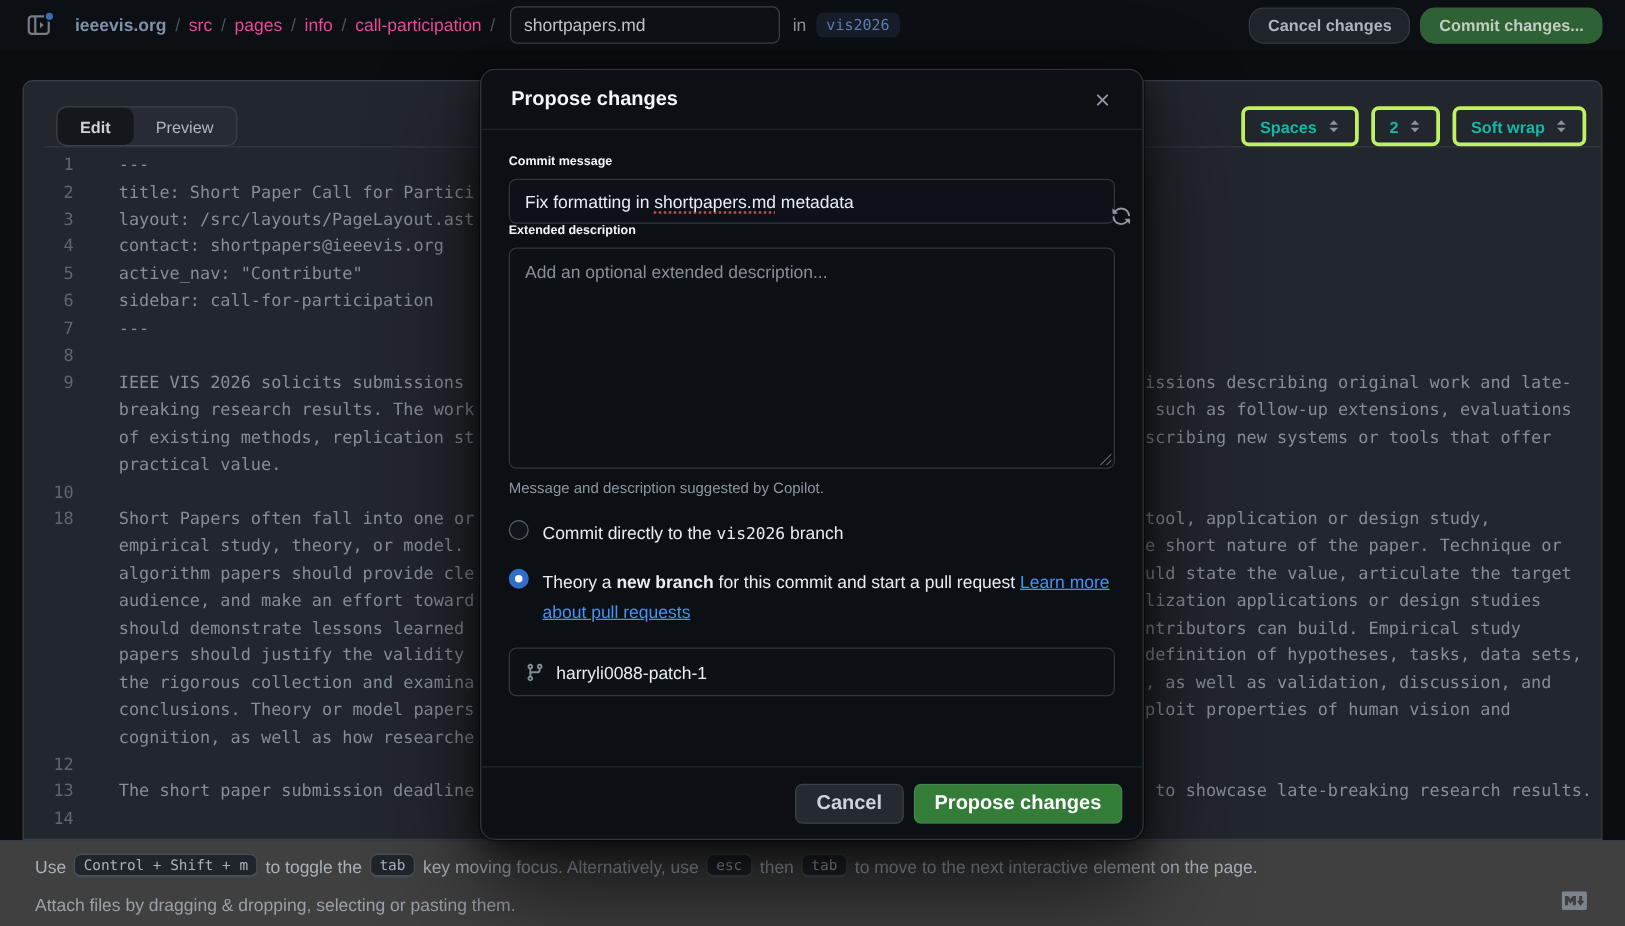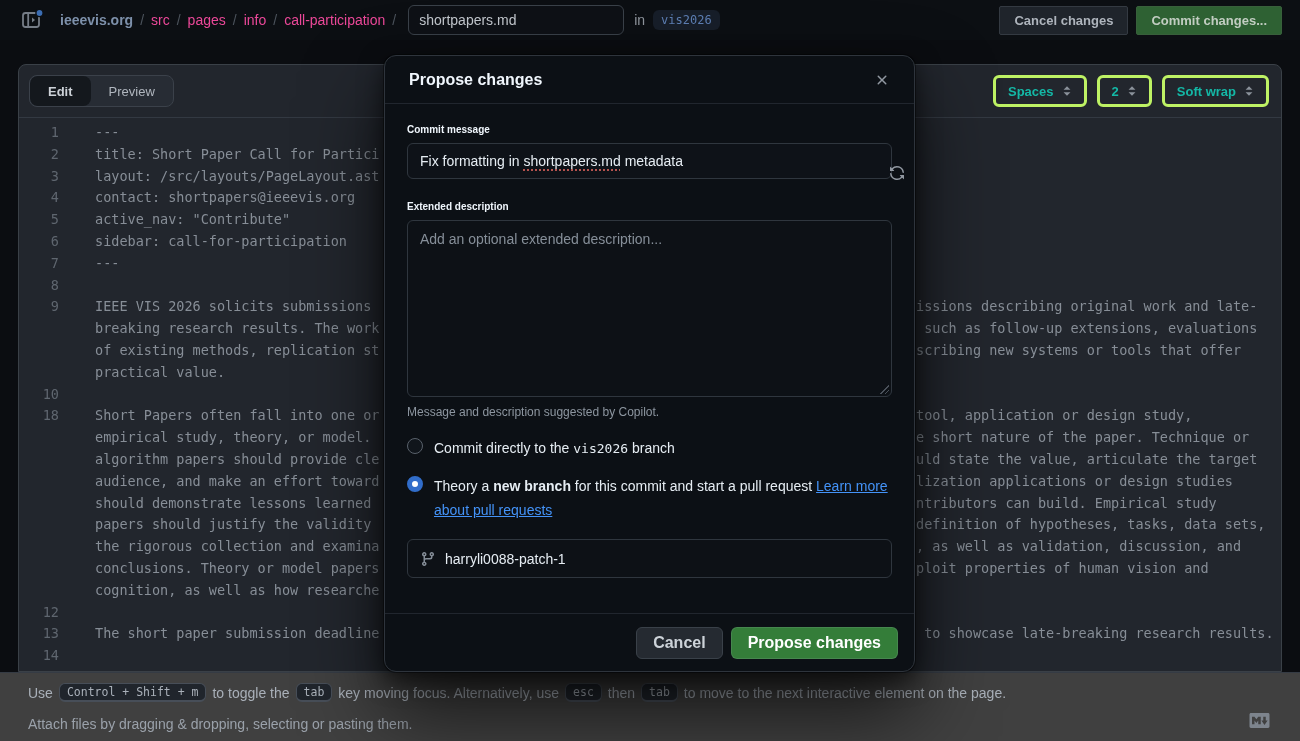--- a/index.html
+++ b/index.html
@@ -26,30 +26,30 @@
     margin-left:12px; width:216px; height:30px; border:1px solid #3a4149; border-radius:6px;
     background:#0e1116; display:flex; align-items:center; padding:0 10px;
     color:#c2c7cd; font-size:14px;
   }
   .in-label { margin-left:10px; color:#8f959d; font-size:14px; }
   .branch-badge {
     margin-left:8px; background:#171e29; border-radius:6px; padding:3px 8px;
     color:#5d7fb4; font-size:12px;
   }
   .topbar-actions { margin-left:auto; margin-right:18px; display:flex; gap:8px; }
-  .btn { border-radius:2px; font-size:13px; font-weight:600; height:29px; padding:0 14px; cursor:pointer; display:flex; align-items:center; }
+  .btn { border-radius:12px; font-size:13px; font-weight:600; height:29px; padding:0 14px; cursor:pointer; display:flex; align-items:center; }
   .btn-cancel-changes { background:#1f242b; border:1px solid #343a42; color:#aeb4bc; }
   .btn-commit-changes { background:#2e6133; border:1px solid #38603b; color:#c2cdc2; }
 
   
   .editor {
     position:absolute; left:18px; top:64px; width:1264px; height:608px;
     background:#22262d; border:1px solid #3a4047; border-radius:8px 8px 0 0;
   }
-  .toolbar { height:53px; border-bottom:1px solid #333942; display:flex; align-items:center; }
+  .toolbar { height:53px; border-bottom:1px solid #333942; display:flex; align-items:flex-end;margin-left:16px; }
   .seg {
     margin-left:10px; display:flex; background:#272c34; border:1px solid #3b414a;
     border-radius:8px; overflow:hidden; height:32px;
   }
   .seg-item { padding:0 18px; font-size:13px; color:#b0b6be; display:flex; align-items:center; cursor:pointer; }
   .seg-item.active { background:#14181d; color:#cdd2d8; font-weight:600; border-radius:8px; }
   .toolbar-selects { margin-left:auto; margin-right:12px; display:flex; gap:10px; }
   .select {
     height:32px; border:3px solid #bef264; border-radius:6px; background:transparent;
     color:#14b8a6; font-size:13px; font-weight:600; display:flex; align-items:center; gap:8px; padding:0 12px; cursor:pointer;
@@ -86,21 +86,21 @@
   .dlg-title { font-size:16px; font-weight:bold; color:#f0f6fc; }
   .dlg-close { margin-left:auto; width:32px; height:32px; border-radius:6px; display:flex; align-items:center; justify-content:center; cursor:pointer; background:transparent; border:none; }
   .dlg-body { padding:20px 22px 0 22px; }
   .field-label { font-size:10px; font-weight:bold; color:#f0f6fc; margin-bottom:8px; }
   .commit-input {
     position:relative; height:36px; border:1px solid #2f363e; border-radius:6px; background:#0e1218;
     display:flex; align-items:center; padding:0 36px 0 12px; font-size:14px; color:#e6edf3; white-space:pre;
   }
   .misspell { text-decoration:underline dotted #b5534f 2px; text-underline-offset:3px; }
   .sync-btn { position:absolute; right:8px; top:6px; width:24px; height:24px; border:none; background:transparent; cursor:pointer; }
-  .ext-label { margin-top:22px; }
+  .ext-label { }
   .ext-textarea {
     position:relative; height:177px; border:1px solid #2f363e; border-radius:6px; background:#0d1116;
     padding:10px 12px; font-size:14px; color:#868f99;
   }
   .resize-grip { position:absolute; right:2px; bottom:2px; width:11px; height:11px;
     background:
       linear-gradient(135deg, transparent 0 58%, #4a515a 58% 66%, transparent 66% 78%, #4a515a 78% 86%, transparent 86%);
   }
   .copilot-note { margin-top:8px; font-size:12px; color:#8d96a0; }
   .radio-row { display:flex; margin-top:17px; }

